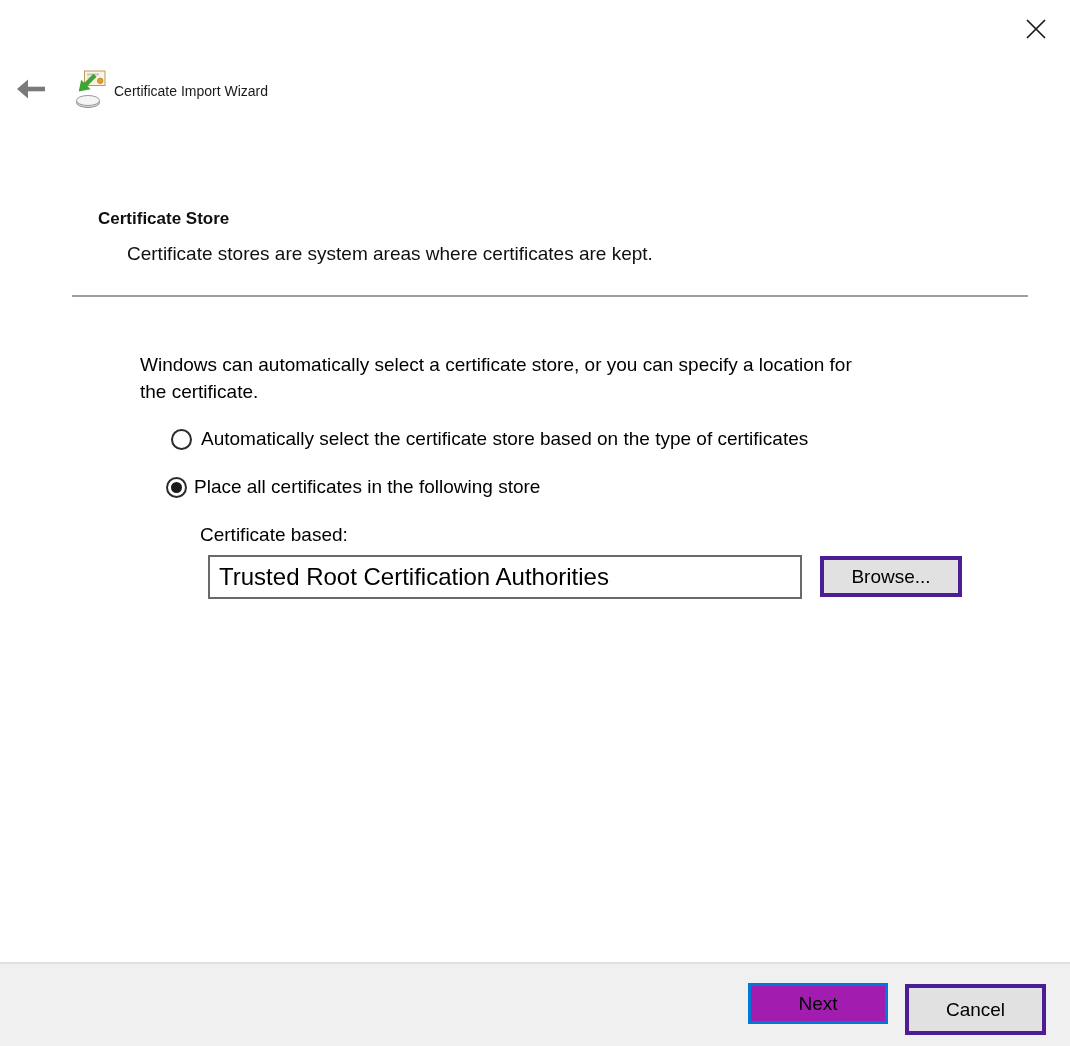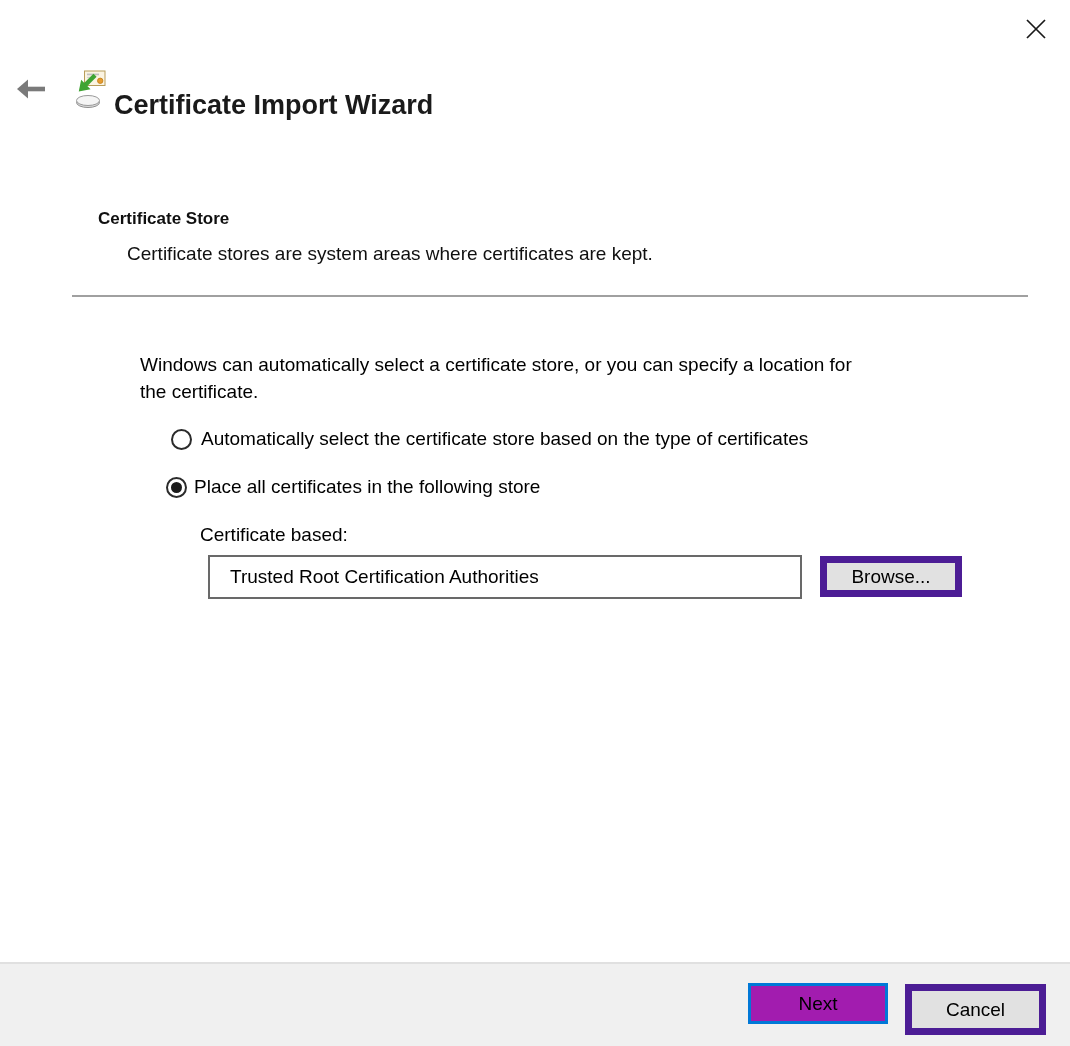--- a/index.html
+++ b/index.html
@@ -27,24 +27,23 @@
 
   
   .back-btn {
     left: 12px; top: 74px;
     width: 38px; height: 32px;
     display: flex; align-items: center; justify-content: center;
     background: transparent; border: none;
   }
   .wizard-icon { left: 76px; top: 70px; }
   .wizard-title {
-    left: 114px; top: 92px;
-    font-size: 27px; line-height: 26px; color: #1a1a1a;
+    left: 114px; top: 78px;
+    font-size: 14px; line-height: 26px; color: #1a1a1a;
     white-space: nowrap;
-    font-weight: bold;
   }
 
   
   .section-heading {
     left: 98px; top: 209px;
     font-size: 17px; font-weight: bold; color: #101010;
     white-space: nowrap;
   }
   .section-desc {
     left: 127px; top: 243px;
@@ -91,29 +90,29 @@
     left: 200px; top: 524px;
     font-size: 19px; color: #000; white-space: nowrap;
   }
   .store-input {
     left: 208px; top: 555px;
     width: 594px; height: 44px;
     box-sizing: border-box;
     border: 2px solid #696969;
     background: #ffffff;
     font-family: "Liberation Sans", sans-serif;
-    font-size: 19px; color: #000;
-    padding: 0 20px;
+    font-size: 24px; color: #000;
+    padding: 0 9px;
     outline: none;
   }
   .btn {
     font-family: "Liberation Sans", sans-serif;
     font-size: 19px; color: #000;
     background: #e1e1e1;
-    border: 7px solid #4c1d95;
+    border: 4px solid #4c1d95;
     box-sizing: border-box;
     display: flex; align-items: center; justify-content: center;
     padding: 0;
   }
   .browse-btn {
     left: 820px; top: 556px;
     width: 142px; height: 41px;
   }
 
   

